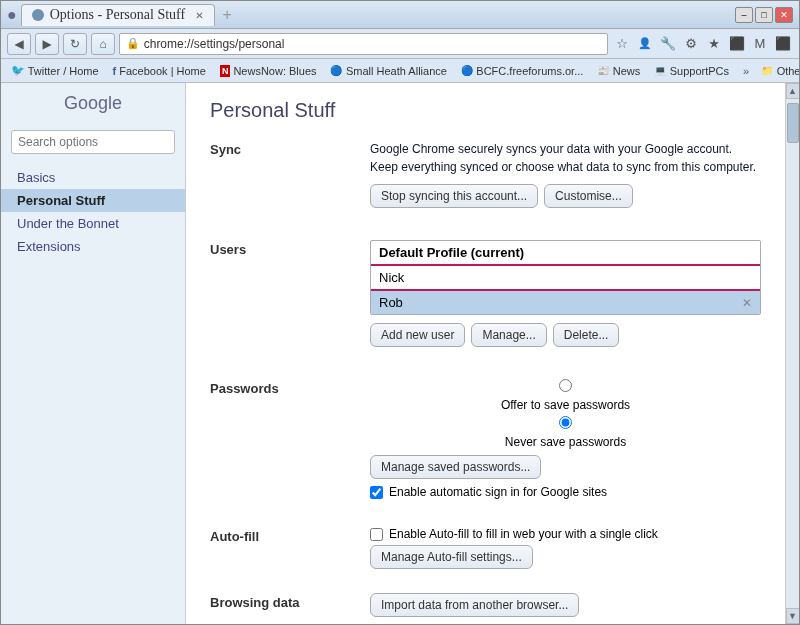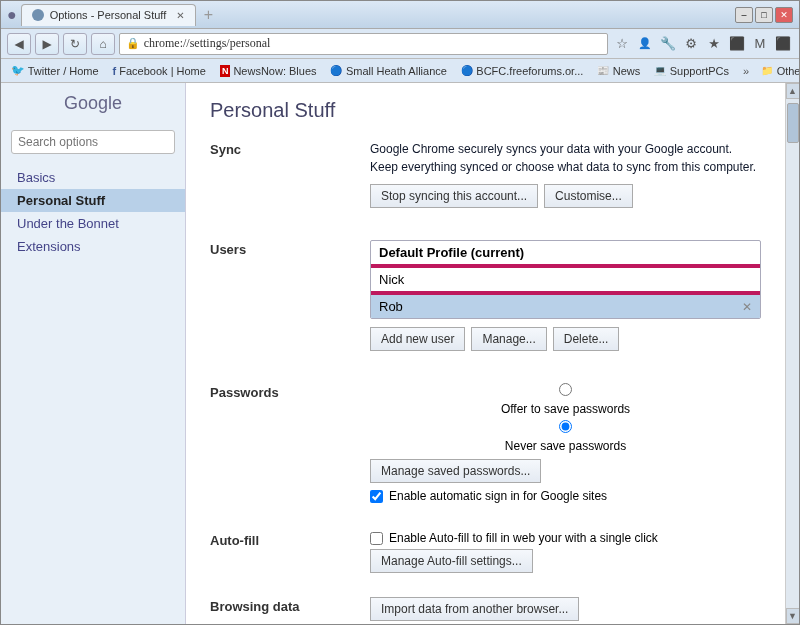--- a/index.html
+++ b/index.html
@@ -42,26 +42,26 @@
     
     .content-area { flex: 1; padding: 16px 24px; overflow-y: auto; background: white; }
     .page-title { font-size: 20px; color: #446; font-weight: normal; margin-bottom: 18px; }
 
     .section { display: flex; margin-bottom: 24px; gap: 0; }
     .section-label { width: 160px; font-weight: bold; font-size: 13px; color: #333; padding-top: 2px; flex-shrink: 0; }
     .section-content { flex: 1; }
 
     .section-desc { font-size: 12px; color: #0f172a; margin-bottom: 8px; line-height: 1.5; }
 
-    .btn { height: 24px; padding: 0 10px; border: 1px solid #aaa; background: linear-gradient(to bottom, #f5f8fc, #e4eaf2); border-radius: 0; font-size: 12px; cursor: pointer; color: #333; }
+    .btn { height: 24px; padding: 0 10px; border: 1px solid #aaa; background: linear-gradient(to bottom, #f5f8fc, #e4eaf2); border-radius: 6px; font-size: 12px; cursor: pointer; color: #333; }
     .btn-row { display: flex; gap: 6px; margin-bottom: 8px; }
 
     
     .users-list { border: 1px solid #aab; background: white; margin-bottom: 8px; border-radius: 2px; overflow: hidden; }
-    .user-item { padding: 4px 8px; font-size: 13px; border-bottom: 4px solid #be185d; cursor: pointer; }
+    .user-item { padding: 4px 8px; font-size: 13px; border-bottom: 2px solid #be185d; cursor: pointer; }
     .user-item:last-child { border-bottom: none; }
     .user-item.header { font-weight: bold; }
     .user-item.selected { background: #b8d0e8; }
     .user-item-row { display: flex; align-items: center; justify-content: space-between; }
     .user-close { color: #888; font-size: 12px; cursor: pointer; }
 
     
     .radio-row { display: flex; align-items: center; gap: 6px; margin-bottom: 4px; font-size: 12px; flex-direction: column; }
     .check-row { display: flex; align-items: center; gap: 6px; margin-bottom: 4px; font-size: 12px; }
     input[type="radio"], input[type="checkbox"] { margin: 0; }
@@ -76,40 +76,40 @@
 </head>
 <body>
 
 <div class="window">
 
   <div class="title-bar">
     <div class="title-bar-left">
       <span style="font-size:16px; color:#668;">●</span>
       <div class="tab">
         <span class="tab-icon" style="background:#7090b0; width:12px; height:12px; border-radius:50%;"></span>
-        <span style="font-size:11px; color:#333;">Options - Personal Stuff</span>
+        <span style="font-size:14px; color:#333;font-family:Liberation Serif, serif;">Options - Personal Stuff</span>
         <span class="tab-close">✕</span>
       </div>
       <span style="font-size:16px; color:#999; margin-left:4px; cursor:pointer;">+</span>
     </div>
     <div class="win-buttons">
       <div class="win-btn min">–</div>
       <div class="win-btn max">□</div>
       <div class="win-btn close">✕</div>
     </div>
   </div>
 
   <div class="nav-bar">
     <div class="nav-btn">◀</div>
     <div class="nav-btn">▶</div>
     <div class="nav-btn">↻</div>
     <div class="nav-btn">⌂</div>
     <div class="address-bar">
       <span class="address-icon">🔒</span>
-      <span style="font-size:12px;font-family:Liberation Serif, serif;">chrome://settings/personal</span>
+      <span style="font-size:12px;">chrome://settings/personal</span>
     </div>
     <div class="nav-right">
       <div class="nav-icon-btn">☆</div>
       <div class="nav-icon-btn" style="font-size:11px;">👤</div>
       <div class="nav-icon-btn">🔧</div>
       <div class="nav-icon-btn">⚙</div>
       <div class="nav-icon-btn">★</div>
       <div class="nav-icon-btn">⬛</div>
       <div class="nav-icon-btn">M</div>
       <div class="nav-icon-btn">⬛</div>

